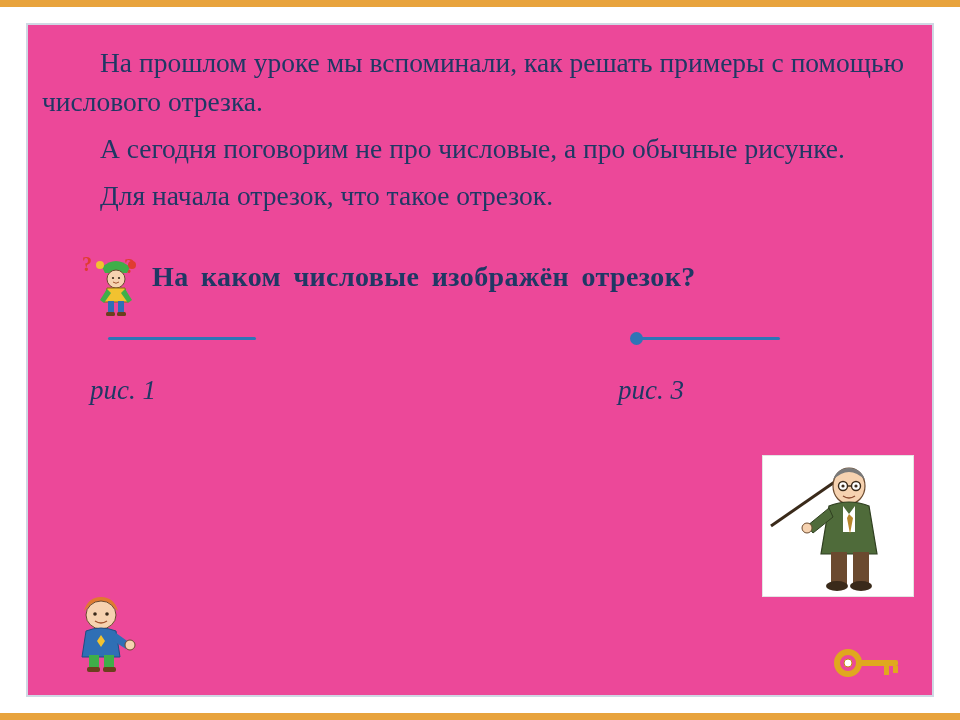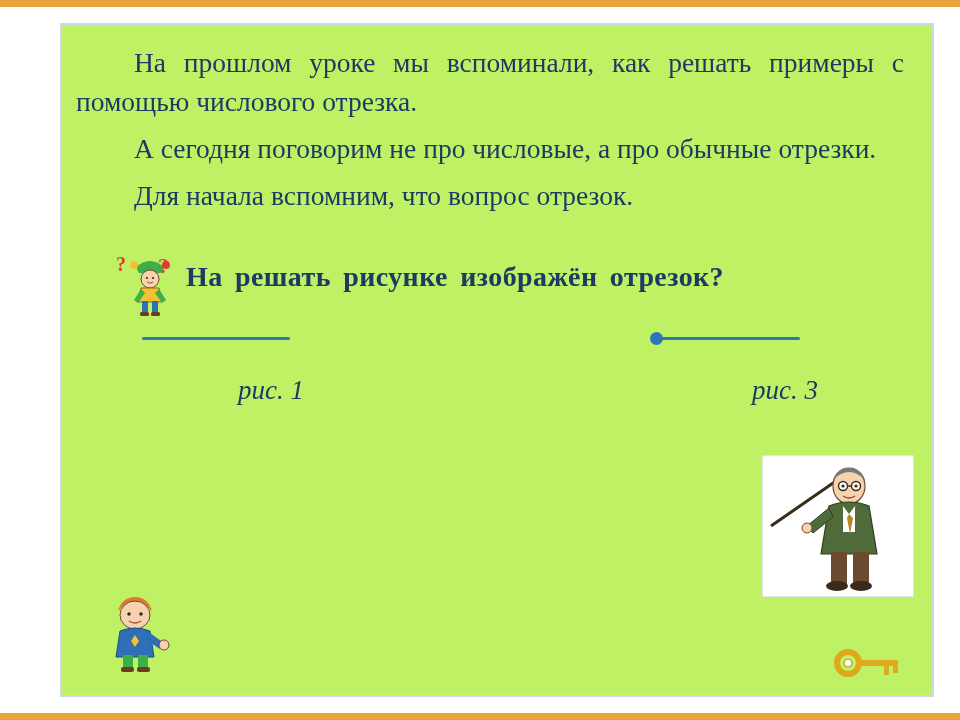--- a/index.html
+++ b/index.html
@@ -25,22 +25,21 @@
     border-right: 0;
   }
   .inner-frame {
     position: absolute;
     left: 26px;
     top: 16px;
     right: 26px;
     bottom: 16px;
     border: 2px solid #cfd8e4;
     box-sizing: border-box;
-    background: #bef264;
-    margin-left: 34px;
+    background: #ec4899;
   }
   .content {
     position: absolute;
     left: 0;
     top: 0;
     right: 0;
     bottom: 0;
     padding: 18px 28px 10px 14px;
     box-sizing: border-box;
   }
@@ -100,32 +99,32 @@
     border-radius: 50%;
     background: #2e75b6;
     top: 9px;
   }
   .fig-label {
     margin-top: 22px;
     color: #1f3864;
     font-size: 27px;
     font-style: italic;
     font-family: "Liberation Serif", serif;
-    text-align: right;
+    text-align: left;
   }
   
   #fig1 { left: 48px; width: 180px; }
   #fig1 .line { left: 18px; width: 148px; }
   
   #fig2 { left: 300px; width: 200px; }
   #fig2 .line { left: 28px; width: 150px; }
   #fig2 .dot.left { left: 22px; }
   #fig2 .dot.right { left: 172px; }
   
-  #fig3 { left: 562px; width: 180px; }
+  #fig3 { left: 576px; width: 180px; }
   #fig3 .line { left: 18px; width: 144px; }
   #fig3 .dot.left { left: 12px; }
 
   
   .clip {
     position: absolute;
   }
   
   #clip-jester {
     left: 38px;
@@ -159,22 +158,22 @@
   .svg-block { display: block; width: 100%; height: 100%; }
 </style>
 </head>
 <body>
 
 <div class="slide">
   <div class="inner-frame">
     <div class="content">
 
       <p class="para">На прошлом уроке мы вспоминали, как решать примеры с помощью числового отрезка.</p>
-      <p class="para">А сегодня поговорим не про числовые, а про обычные отрезки.</p>
-      <p class="para noindent-last">Для начала вспомним, что вопрос отрезок.</p>
+      <p class="para">А сегодня поговорим не про числовые, а про обычные рисунке.</p>
+      <p class="para noindent-last">Для начала отрезок, что такое отрезок.</p>
 
       <div class="question-row">
 
         <div class="clip" id="clip-jester">
           <svg class="svg-block" viewBox="0 0 72 66" xmlns="http://www.w3.org/2000/svg">
 
             <text x="2" y="20" font-family="Liberation Serif, serif" font-size="20" font-weight="bold" fill="#e03c31">?</text>
             <text x="44" y="22" font-family="Liberation Serif, serif" font-size="22" font-weight="bold" fill="#e03c31">?</text>
 
             <path d="M22 16 q14 -12 28 0 l-3 6 h-22 z" fill="#3fae49"></path>
@@ -190,21 +189,21 @@
             <path d="M27 38 l-7 11 l4 3 l7 -10 z" fill="#3fae49"></path>
             <path d="M45 38 l7 11 l-4 3 l-7 -10 z" fill="#3fae49"></path>
 
             <rect x="28" y="50" width="6" height="12" fill="#2f6fb5"></rect>
             <rect x="38" y="50" width="6" height="12" fill="#2f6fb5"></rect>
             <rect x="26" y="61" width="9" height="4" rx="1.5" fill="#6b3f1d"></rect>
             <rect x="37" y="61" width="9" height="4" rx="1.5" fill="#6b3f1d"></rect>
           </svg>
         </div>
 
-        <div class="question-text">На решать рисунке изображён отрезок?</div>
+        <div class="question-text">На каком числовые изображён отрезок?</div>
       </div>
 
       <div class="figures">
 
         <div class="fig" id="fig1">
           <div class="fig-line-wrap">
             <div class="line"></div>
           </div>
           <div class="fig-label">рис. 1</div>
         </div>

